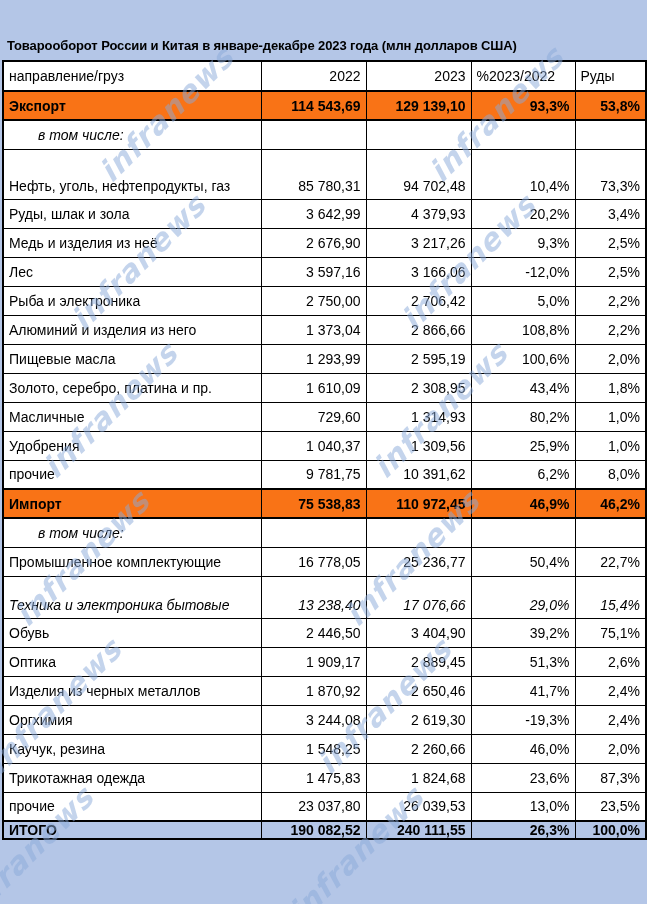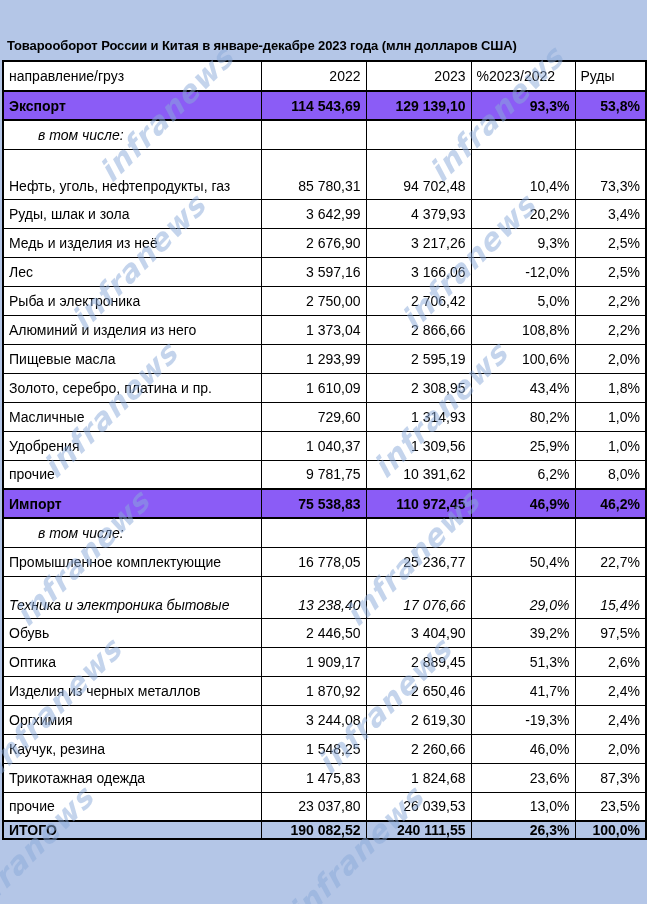--- a/index.html
+++ b/index.html
@@ -21,21 +21,21 @@
     border:2px solid #000;
   }
   th, td {
     border:1px solid #000; font-size:14px; font-weight:normal;
     color:#000; padding:0 5px; height:29px;
     overflow:hidden; white-space:nowrap; vertical-align:middle;
   }
   thead th { height:30px; background:#ffffff; border-bottom:2px solid #000; }
   .a-left  { text-align:left; }
   .a-right { text-align:right; }
-  tr.section td { background:#8b5cf6; font-weight:bold; border-top:2px solid #000; border-bottom:2px solid #000; }
+  tr.section td { background:#f97316; font-weight:bold; border-top:2px solid #000; border-bottom:2px solid #000; }
   tr.total td   { background:#b4c6e7; font-weight:bold; border-top:2px solid #000; height:14px;margin-top:47px; }
   tr.subheader td:first-child { font-style:italic; padding-left:34px; }
   tr.tall1 td { height:50px; vertical-align:bottom; padding-bottom:5px; }
   tr.tall2 td { height:42px; vertical-align:bottom; padding-bottom:5px;font-style:italic; }
   .watermark-layer {
     position:absolute; left:0; top:0; width:647px; height:904px;
     pointer-events:none; z-index:5;
   }
   .wm {
     position:absolute; display:inline-block;
@@ -187,21 +187,21 @@
           <td class="a-right">13 238,40</td>
           <td class="a-right">17 076,66</td>
           <td class="a-right">29,0%</td>
           <td class="a-right">15,4%</td>
         </tr>
         <tr class="item">
           <td class="a-left">Обувь</td>
           <td class="a-right">2 446,50</td>
           <td class="a-right">3 404,90</td>
           <td class="a-right">39,2%</td>
-          <td class="a-right">97,5%</td>
+          <td class="a-right">75,1%</td>
         </tr>
         <tr class="item">
           <td class="a-left">Оптика</td>
           <td class="a-right">1 909,17</td>
           <td class="a-right">2 889,45</td>
           <td class="a-right">51,3%</td>
           <td class="a-right">2,6%</td>
         </tr>
         <tr class="item">
           <td class="a-left">Изделия из черных металлов</td>

